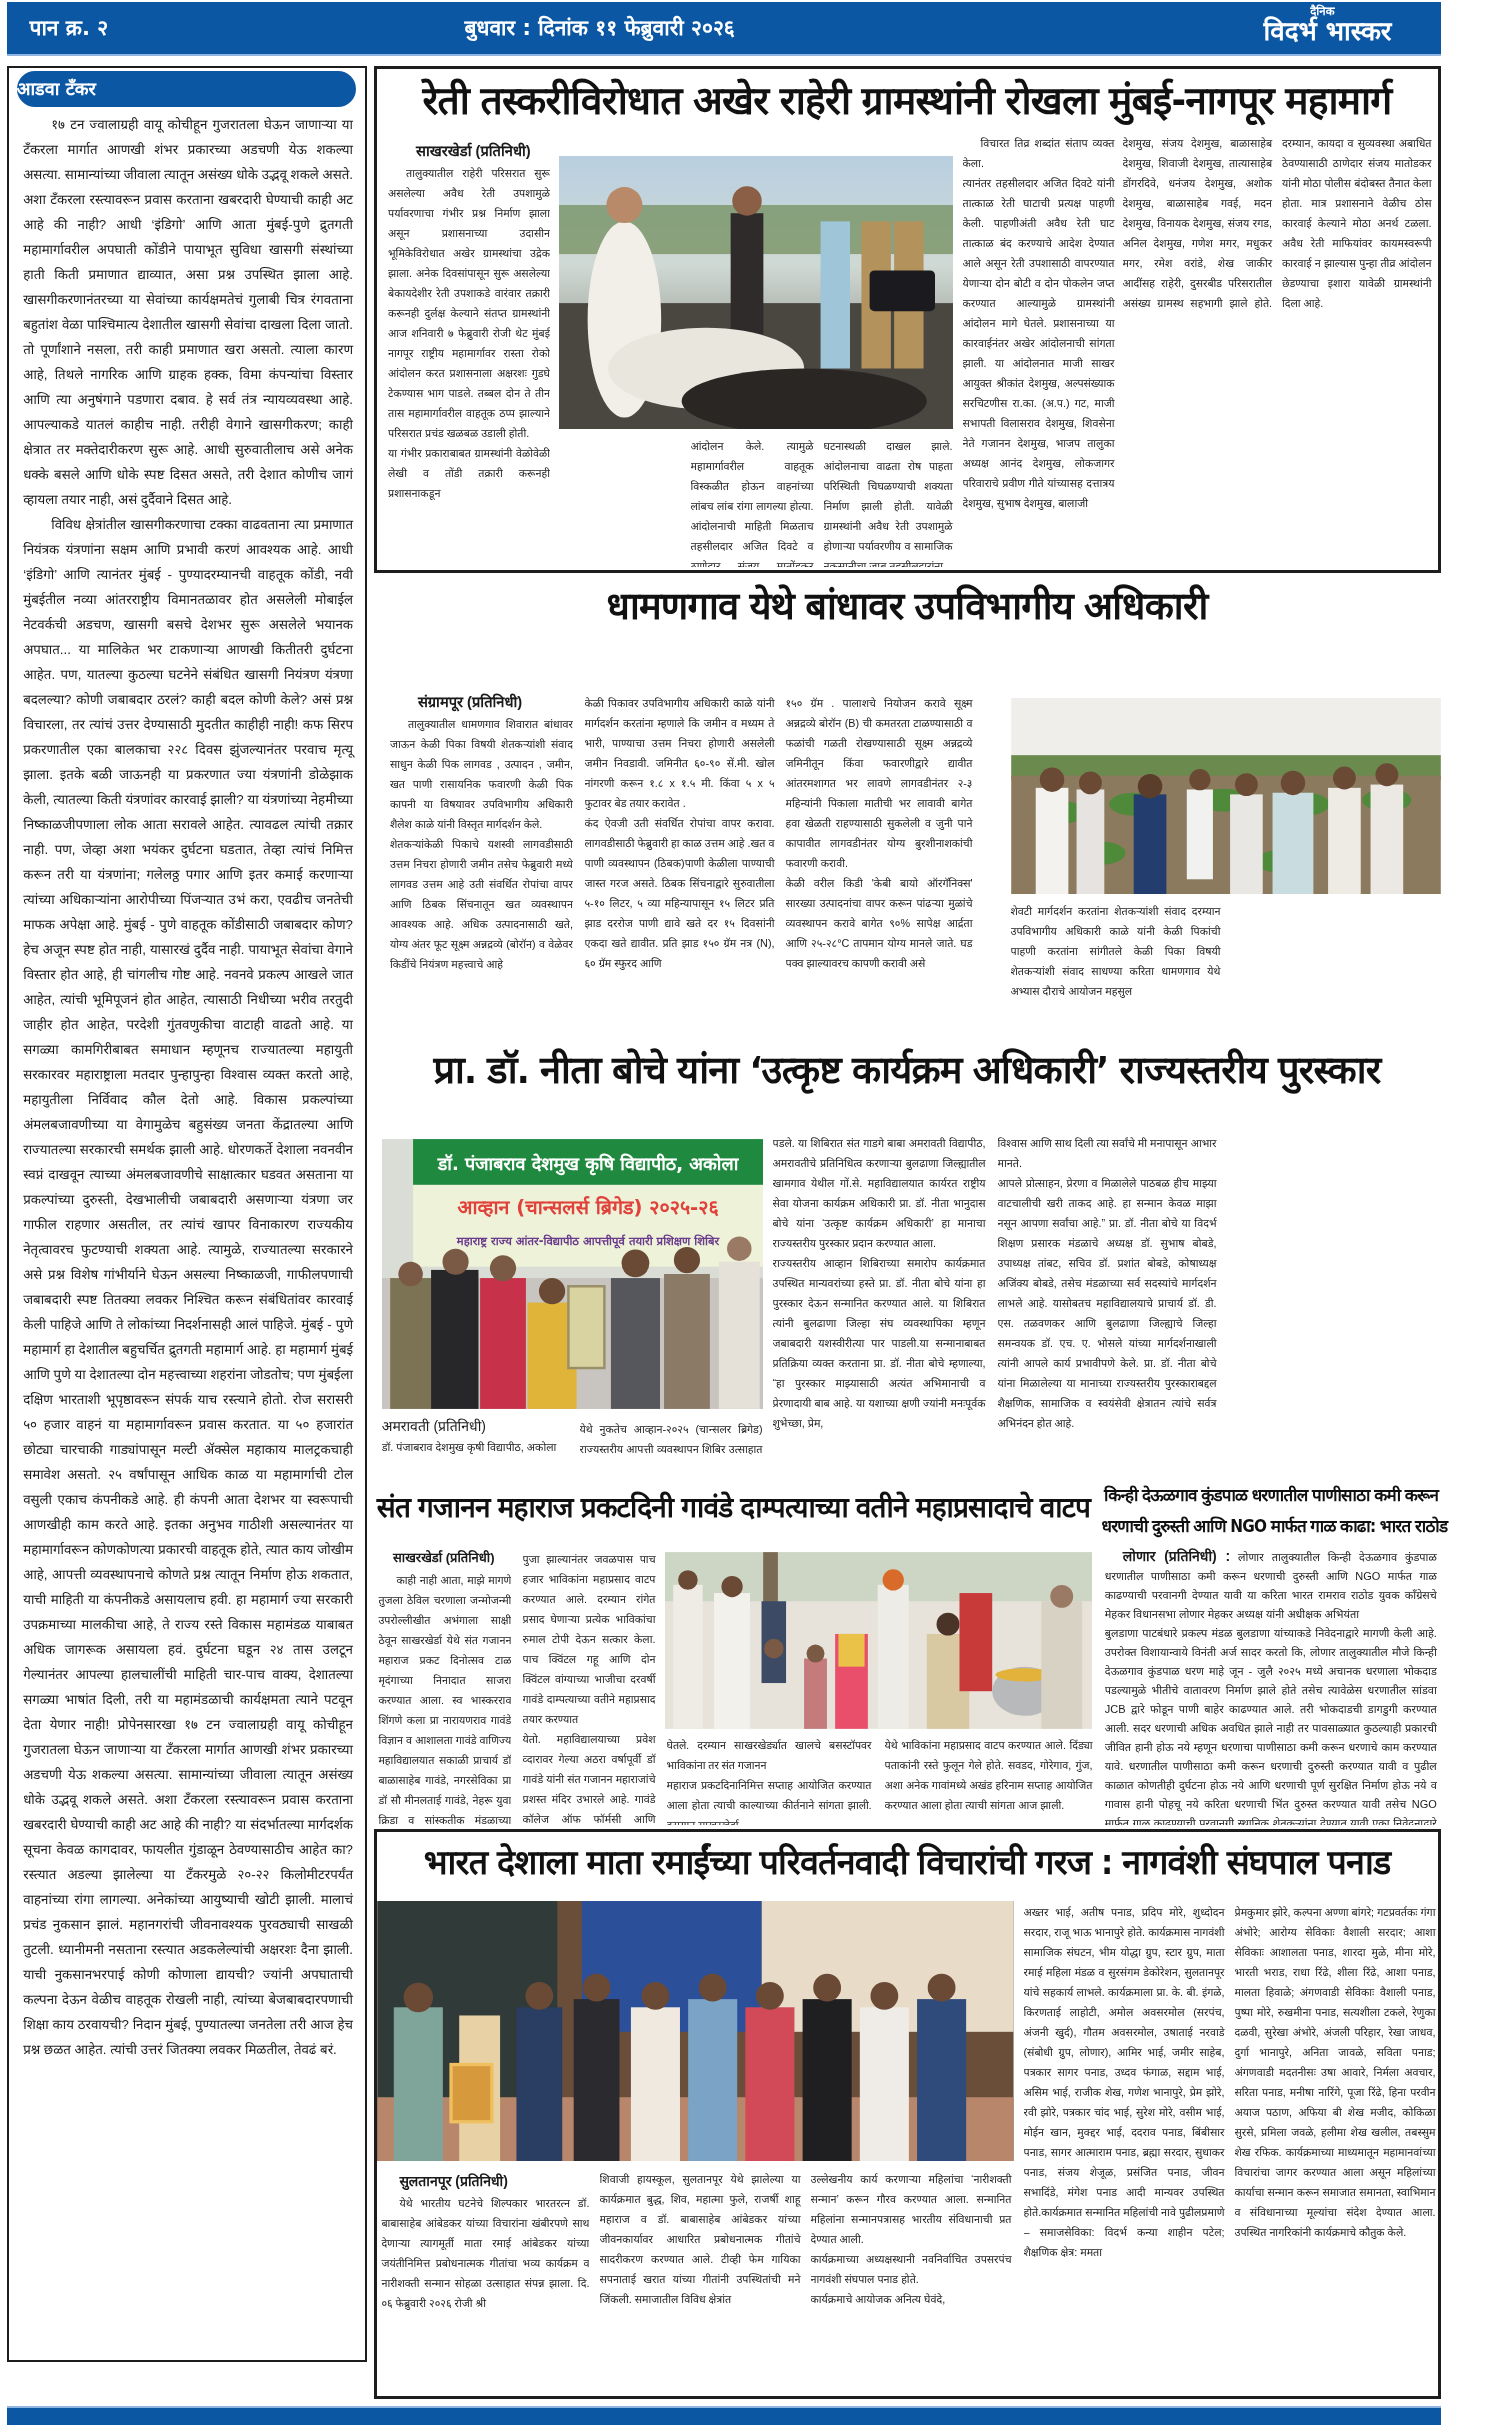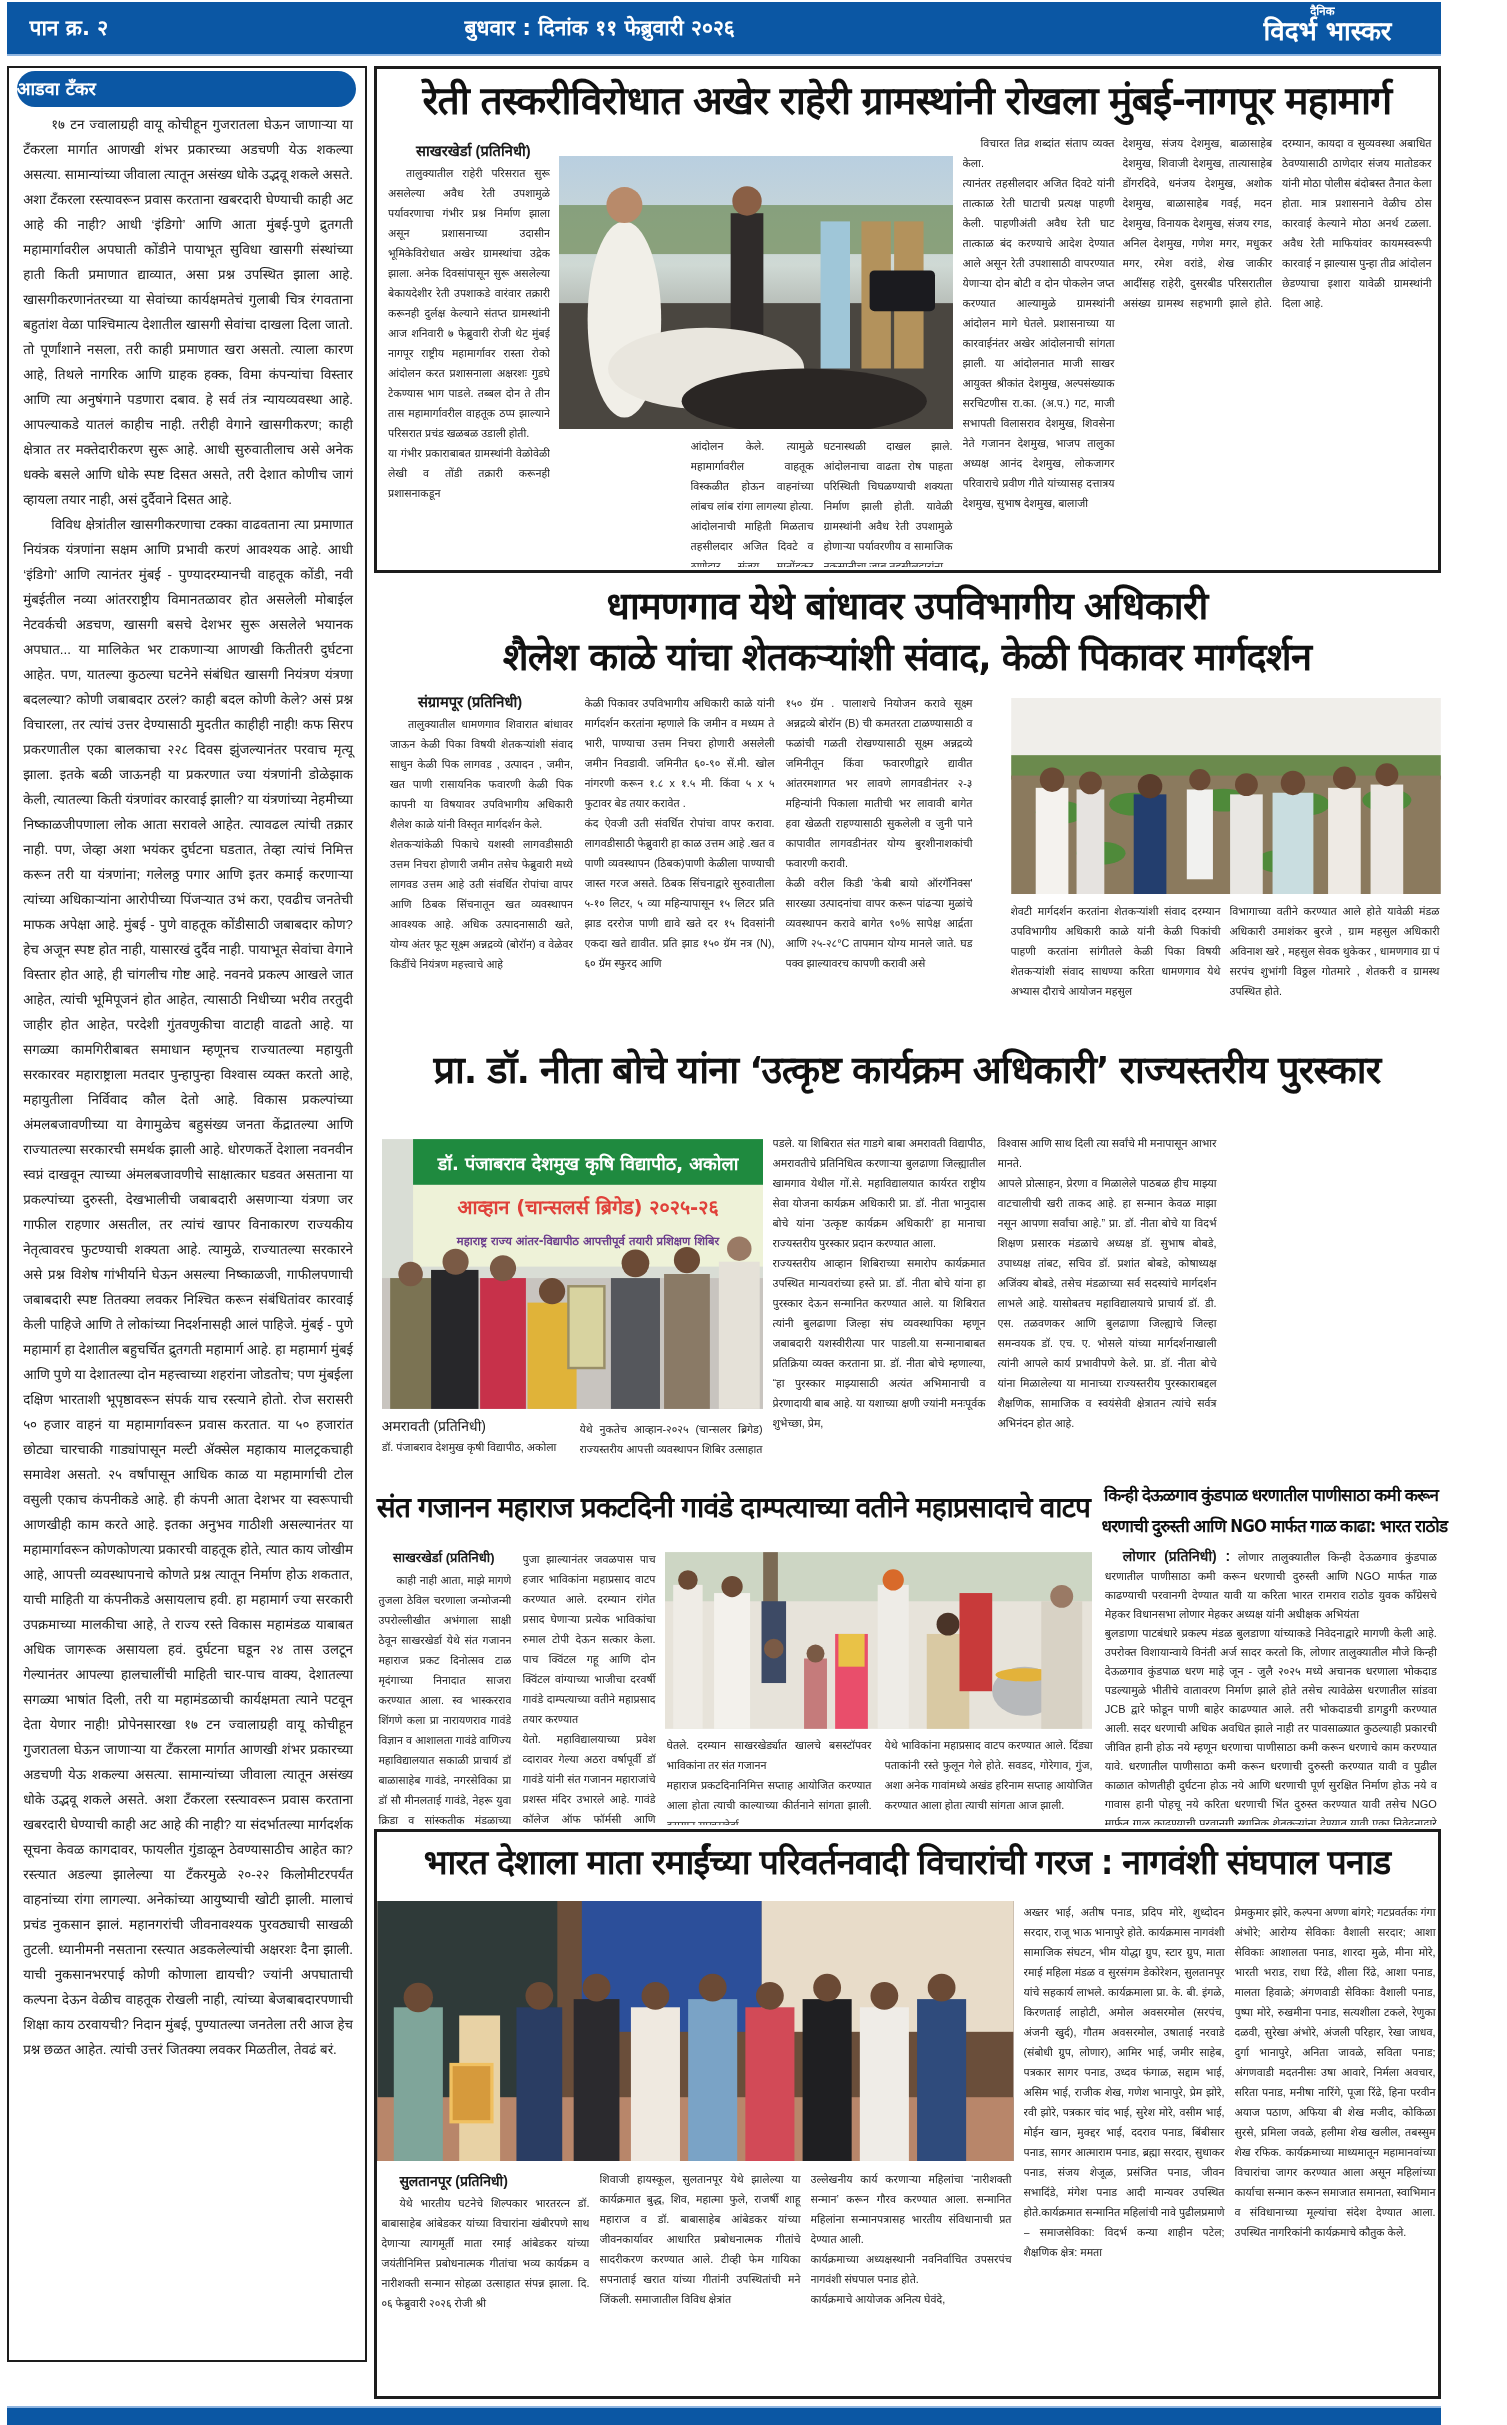--- a/index.html
+++ b/index.html
@@ -89,21 +89,20 @@
       <div class="col" style="left:447px; top:367px; width:129px; height:131px;">घटनास्थळी दाखल झाले. आंदोलनाचा वाढता रोष पाहता परिस्थिती चिघळण्याची शक्यता निर्माण झाली होती. यावेळी ग्रामस्थांनी अवैध रेती उपशामुळे होणाऱ्या पर्यावरणीय व सामाजिक नुकसानीचा जाब तहसीलदारांना</div>
       <div class="col" style="left:586px; top:64px; width:152px; height:434px;">
           <p style="white-space:pre-line;">विचारत तिव्र शब्दांत संताप व्यक्त केला.
 त्यानंतर तहसीलदार अजित दिवटे यांनी तात्काळ रेती घाटाची प्रत्यक्ष पाहणी केली. पाहणीअंती अवैध रेती घाट तात्काळ बंद करण्याचे आदेश देण्यात आले असून रेती उपशासाठी वापरण्यात येणाऱ्या दोन बोटी व दोन पोकलेन जप्त करण्यात आल्यामुळे ग्रामस्थांनी आंदोलन मागे घेतले. प्रशासनाच्या या कारवाईनंतर अखेर आंदोलनाची सांगता झाली. या आंदोलनात माजी साखर आयुक्त श्रीकांत देशमुख, अल्पसंख्याक सरचिटणीस रा.का. (अ.प.) गट, माजी सभापती विलासराव देशमुख, शिवसेना नेते गजानन देशमुख, भाजप तालुका अध्यक्ष आनंद देशमुख, लोकजागर परिवाराचे प्रवीण गीते यांच्यासह दत्तात्रय देशमुख, सुभाष देशमुख, बालाजी</p>
         </div>
       <div class="col" style="left:746px; top:64px; width:309px; height:434px; column-count:2; column-gap:9.8px;">देशमुख, संजय देशमुख, बाळासाहेब देशमुख, शिवाजी देशमुख, तात्यासाहेब डोंगरदिवे, धनंजय देशमुख, अशोक देशमुख, बाळासाहेब गवई, मदन देशमुख, विनायक देशमुख, संजय रगड, अनिल देशमुख, गणेश मगर, मधुकर मगर, रमेश वरांडे, शेख जाकीर आदींसह राहेरी, दुसरबीड परिसरातील असंख्य ग्रामस्थ सहभागी झाले होते. दरम्यान, कायदा व सुव्यवस्था अबाधित ठेवण्यासाठी ठाणेदार संजय मातोडकर यांनी मोठा पोलीस बंदोबस्त तैनात केला होता. मात्र प्रशासनाने वेळीच ठोस कारवाई केल्याने मोठा अनर्थ टळला. अवैध रेती माफियांवर कायमस्वरूपी कारवाई न झाल्यास पुन्हा तीव्र आंदोलन छेडण्याचा इशारा यावेळी ग्रामस्थांनी दिला आहे.</div>
     </div>
 
     <div style="position:absolute; left:0; top:511px; width:1067px; height:458px;">
       <div class="headline" style="position:absolute; left:0; top:6.5px; width:1067px; font-size:38px; line-height:47px;">धामणगाव येथे बांधावर उपविभागीय अधिकारी</div>
-      <div class="headline" style="position:absolute; left:0; top:57px; width:1067px; font-size:38px; line-height:47px;">शैलेश काळे यांचा शेतकऱ्यांशी संवाद, केळी पिकावर मार्गदर्शन</div>
       <div class="col" style="left:16.4px; top:113px; width:183px; height:344px;">
         <span class="dateline">संग्रामपूर (प्रतिनिधी)</span>
         <p style="white-space:pre-line;">तालुक्यातील धामणगाव शिवारात बांधावर जाऊन केळी पिका विषयी शेतकऱ्यांशी संवाद साधुन केळी पिक लागवड , उत्पादन , जमीन, खत पाणी रासायनिक फवारणी केळी पिक कापनी या विषयावर उपविभागीय अधिकारी शैलेश काळे यांनी विस्तृत मार्गदर्शन केले.
 शेतकऱ्यांकेळी पिकाचे यशस्वी लागवडीसाठी उत्तम निचरा होणारी जमीन तसेच फेब्रुवारी मध्ये लागवड उत्तम आहे उती संवर्धित रोपांचा वापर आणि ठिबक सिंचनातून खत व्यवस्थापन आवश्यक आहे. अधिक उत्पादनासाठी खते, योग्य अंतर फूट सूक्ष्म अन्नद्रव्ये (बोरॉन) व वेळेवर किडींचे नियंत्रण महत्त्वाचे आहे</p>
       </div>
       <div class="col" style="left:211px; top:116px; width:190px; height:344px;">
           <p style="white-space:pre-line; text-indent:0;">केळी पिकावर उपविभागीय अधिकारी काळे यांनी मार्गदर्शन करतांना म्हणाले कि जमीन व मध्यम ते भारी, पाण्याचा उत्तम निचरा होणारी असलेली जमीन निवडावी. जमिनीत ६०-९० सें.मी. खोल नांगरणी करून १.८ x १.५ मी. किंवा ५ x ५ फुटावर बेड तयार करावेत .
 कंद ऐवजी उती संवर्धित रोपांचा वापर करावा. लागवडीसाठी फेब्रुवारी हा काळ उत्तम आहे .खत व पाणी व्यवस्थापन (ठिबक)पाणी केळीला पाण्याची जास्त गरज असते. ठिबक सिंचनाद्वारे सुरुवातीला ५-१० लिटर, ५ व्या महिन्यापासून १५ लिटर प्रति झाड दररोज पाणी द्यावे खते दर १५ दिवसांनी एकदा खते द्यावीत. प्रति झाड १५० ग्रॅम नत्र (N), ६० ग्रॅम स्फुरद आणि</p>
         </div>
       <div class="col" style="left:412px; top:116px; width:187px; height:344px;">
@@ -136,21 +135,20 @@
             <circle cx="288" cy="106" r="14" fill="#6b4a35"></circle>
           <rect x="320" y="116" width="50" height="124" fill="#c9dde0"></rect>
             <circle cx="345" cy="104" r="15" fill="#6b4a35"></circle>
           <rect x="388" y="110" width="40" height="130" fill="#eeeae4"></rect>
             <circle cx="408" cy="98" r="14" fill="#6b4a35"></circle>
           <rect x="440" y="106" width="40" height="134" fill="#ece8e3"></rect>
             <circle cx="460" cy="94" r="14" fill="#6b4a35"></circle>
         </svg>
       </div>
       <div class="col" style="left:637px; top:324px; width:210px; height:123px;">शेवटी मार्गदर्शन करतांना शेतकऱ्यांशी संवाद दरम्यान उपविभागीय अधिकारी काळे यांनी केळी पिकांची पाहणी करतांना सांगीतले केळी पिका विषयी शेतकऱ्यांशी संवाद साधण्या करिता धामणगाव येथे अभ्यास दौराचे आयोजन महसुल</div>
-      <div class="col" style="left:856px; top:324px; width:210px; height:123px;">विभागाच्या वतीने करण्यात आले होते यावेळी मंडळ अधिकारी उमाशंकर बुरजे , ग्राम महसुल अधिकारी अविनाश खरे , महसुल सेवक थुकेकर , धामणगाव ग्रा पं सरपंच शुभांगी विठ्ठल गोतमारे , शेतकरी व ग्रामस्थ उपस्थित होते.</div>
     </div>
 
     <div style="position:absolute; left:0; top:972px; width:1067px; height:426px;">
       <div class="headline" style="position:absolute; left:0; top:6.5px; width:1067px; font-size:38px; line-height:52px;">प्रा. डॉ. नीता बोचे यांना ‘उत्कृष्ट कार्यक्रम अधिकारी’ राज्यस्तरीय पुरस्कार</div>
       <div class="photo" style="left:8.2px; top:101px; width:381px; height:270px;">
         <svg width="381" height="270" viewBox="0 0 466 330">
           <rect width="466" height="330" fill="#d9ddd5"></rect>
           <rect x="38" y="0" width="428" height="56" fill="#1f8a3f"></rect>
           <rect x="38" y="56" width="428" height="100" fill="#eef2d8"></rect>
           <text x="252" y="38" font-size="22" font-weight="bold" fill="#ffffff" text-anchor="middle" font-family="DejaVu Sans, sans-serif">डॉ. पंजाबराव देशमुख कृषि विद्यापीठ, अकोला</text>

